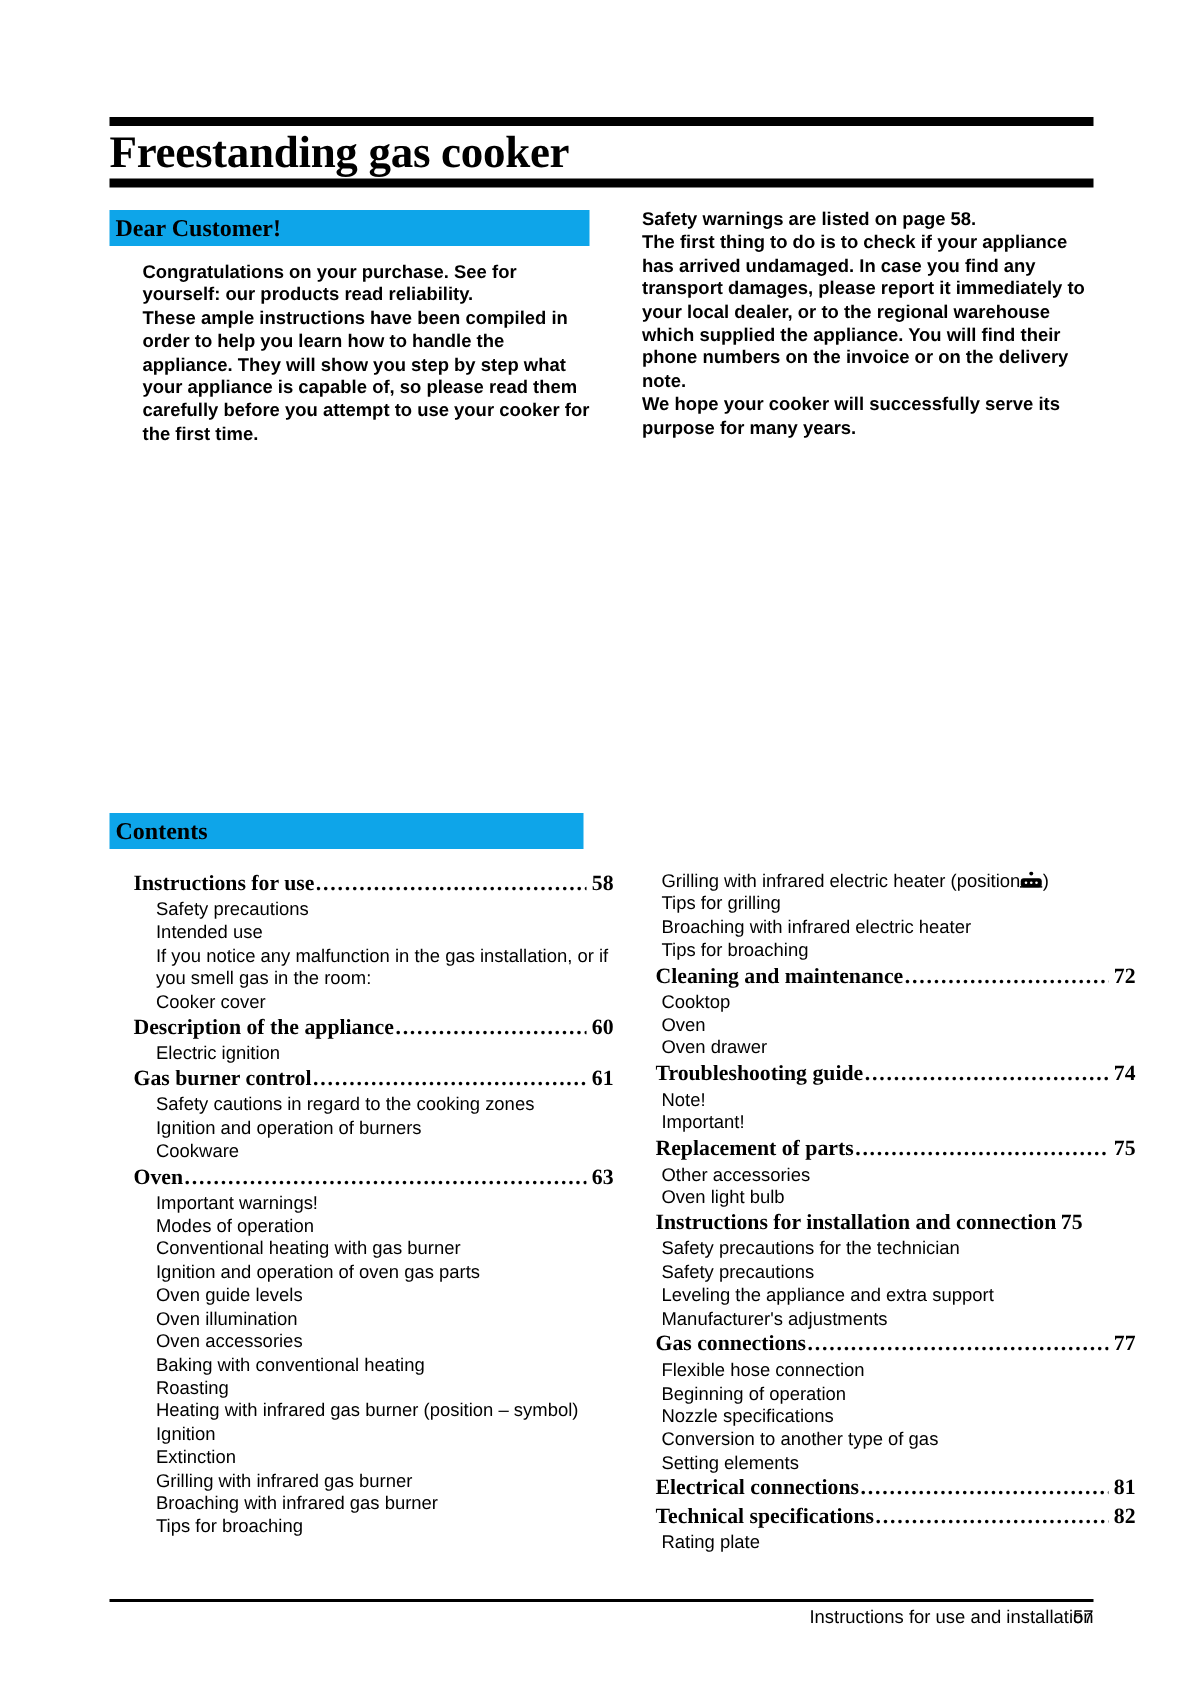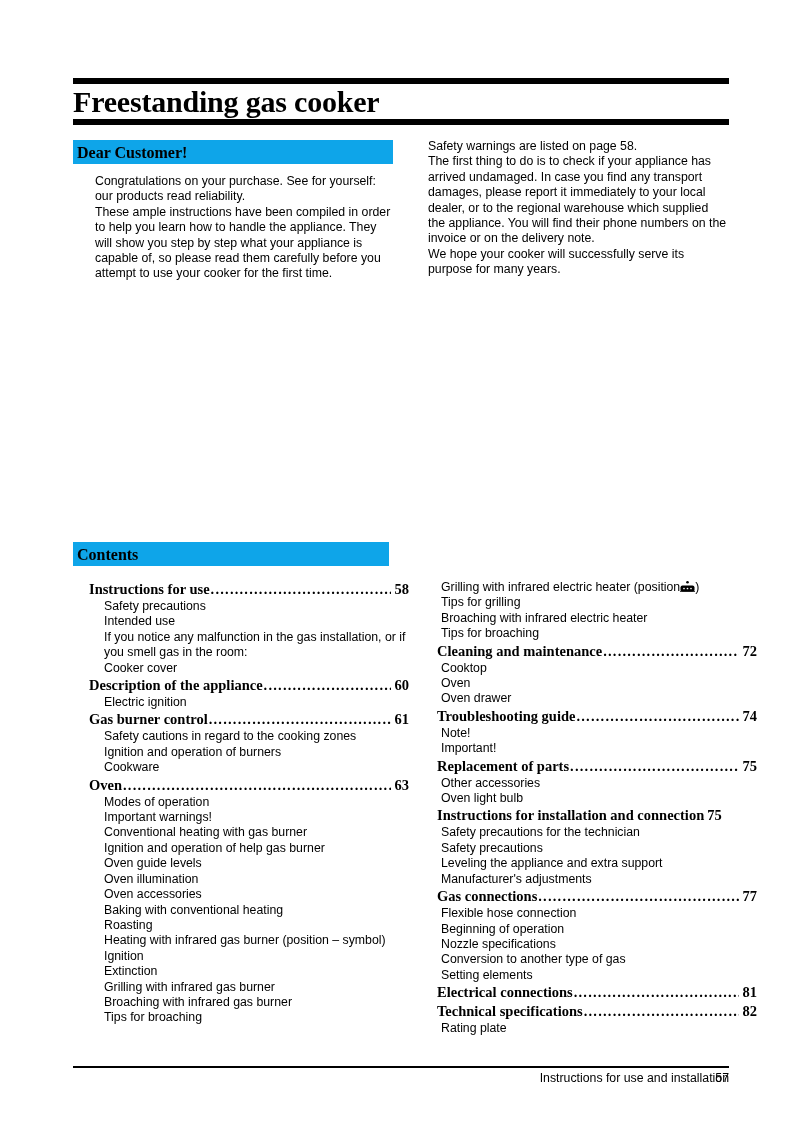--- a/index.html
+++ b/index.html
@@ -88,20 +88,21 @@
     top: 174px;
     width: 300px;
   }
   #intro-right {
     left: 428px;
     top: 139px;
     width: 300px;
   }
   .intro-col p {
     margin: 0;
+    font-weight: bold;
   }
 
   
   .toc-col {
     position: absolute;
     top: 580px;
     width: 320px;
     margin-left: 16px;
   }
   #toc-left  { left: 73px; }
@@ -223,24 +224,24 @@
         <span class="t-page">61</span>
       </div>
       <div class="toc-sub">Safety cautions in regard to the cooking zones</div>
       <div class="toc-sub">Ignition and operation of burners</div>
       <div class="toc-sub">Cookware</div>
       <div class="toc-entry">
         <span class="t-label">Oven </span>
         <span class="t-dots">..........................................................................................................</span>
         <span class="t-page">63</span>
       </div>
+      <div class="toc-sub">Important warnings!</div>
       <div class="toc-sub">Modes of operation</div>
-      <div class="toc-sub">Important warnings!</div>
       <div class="toc-sub">Conventional heating with gas burner</div>
-      <div class="toc-sub">Ignition and operation of help gas burner</div>
+      <div class="toc-sub">Ignition and operation of oven gas parts</div>
       <div class="toc-sub">Oven guide levels</div>
       <div class="toc-sub">Oven illumination</div>
       <div class="toc-sub">Oven accessories</div>
       <div class="toc-sub">Baking with conventional heating</div>
       <div class="toc-sub">Roasting</div>
       <div class="toc-sub">Heating with infrared gas burner (position – symbol)</div>
       <div class="toc-sub">Ignition</div>
       <div class="toc-sub">Extinction</div>
       <div class="toc-sub">Grilling with infrared gas burner</div>
       <div class="toc-sub">Broaching with infrared gas burner</div>

